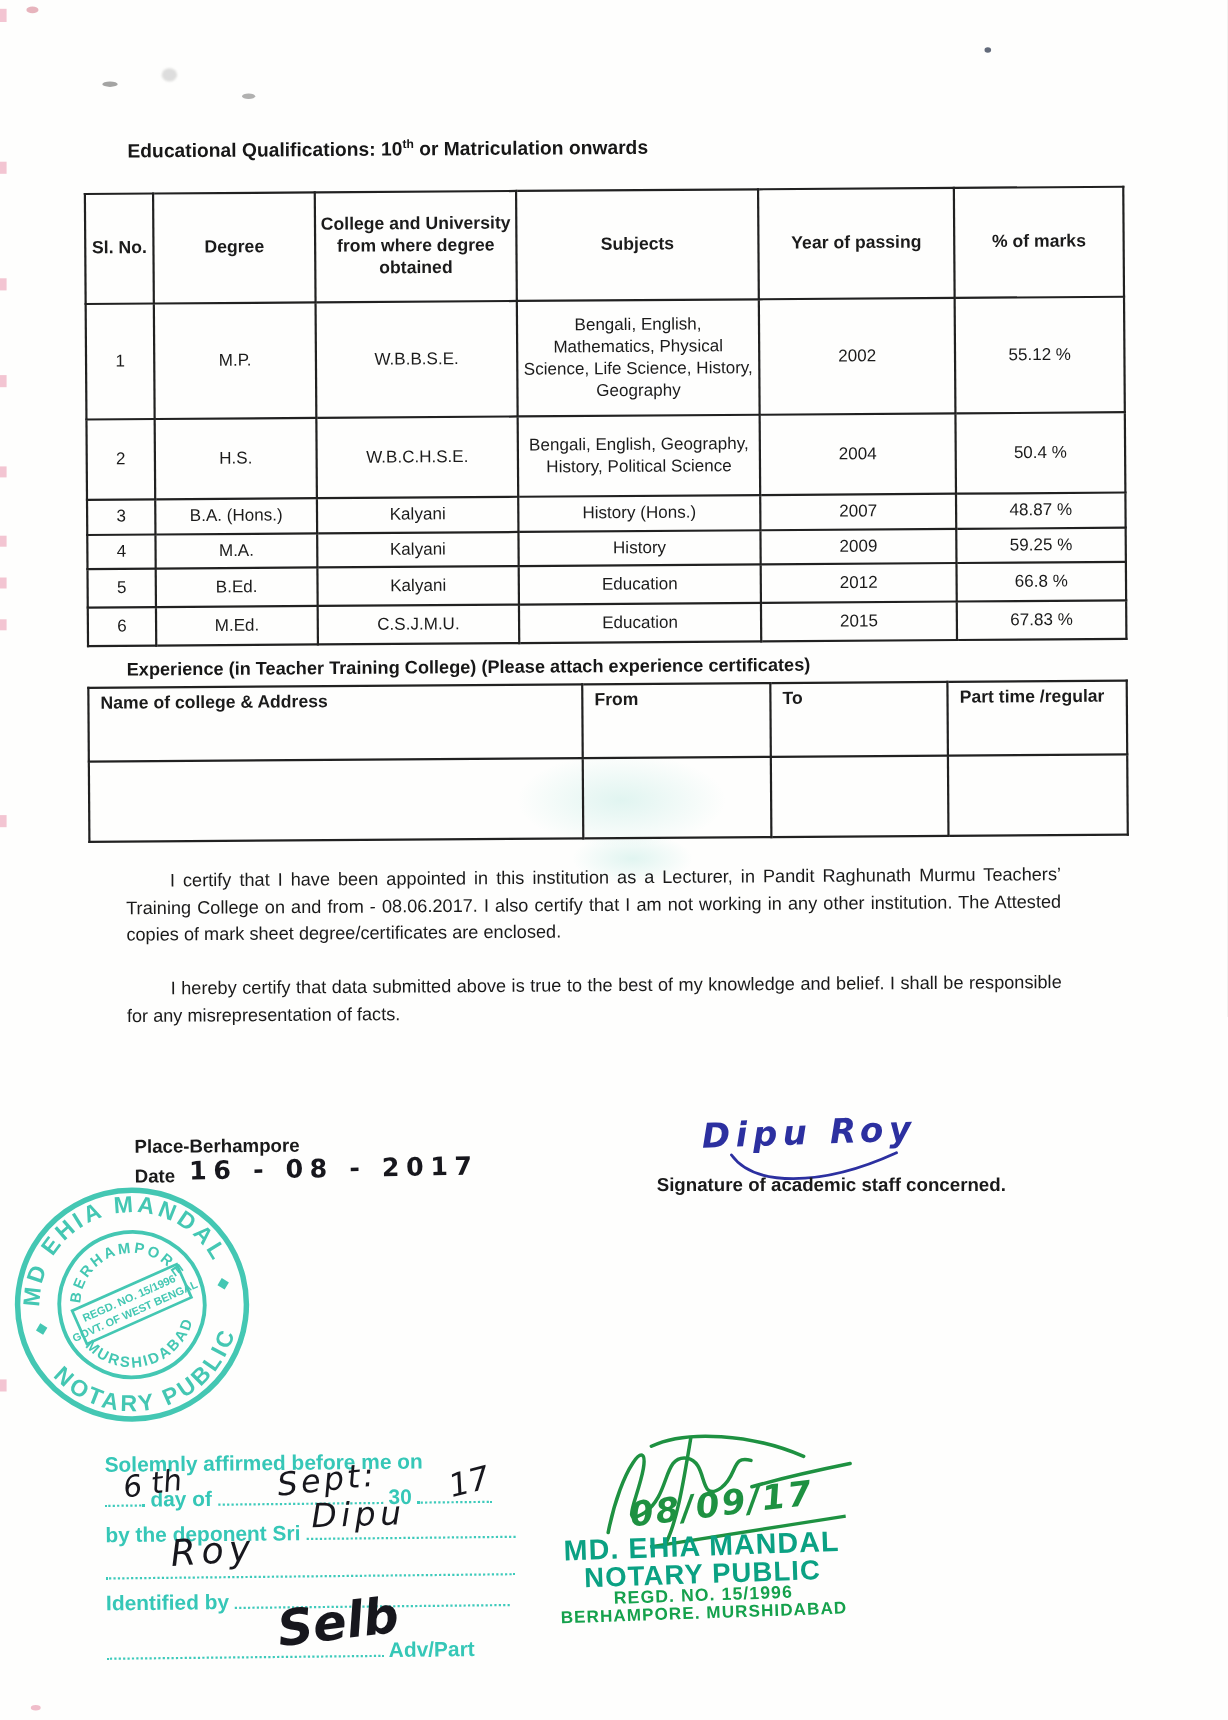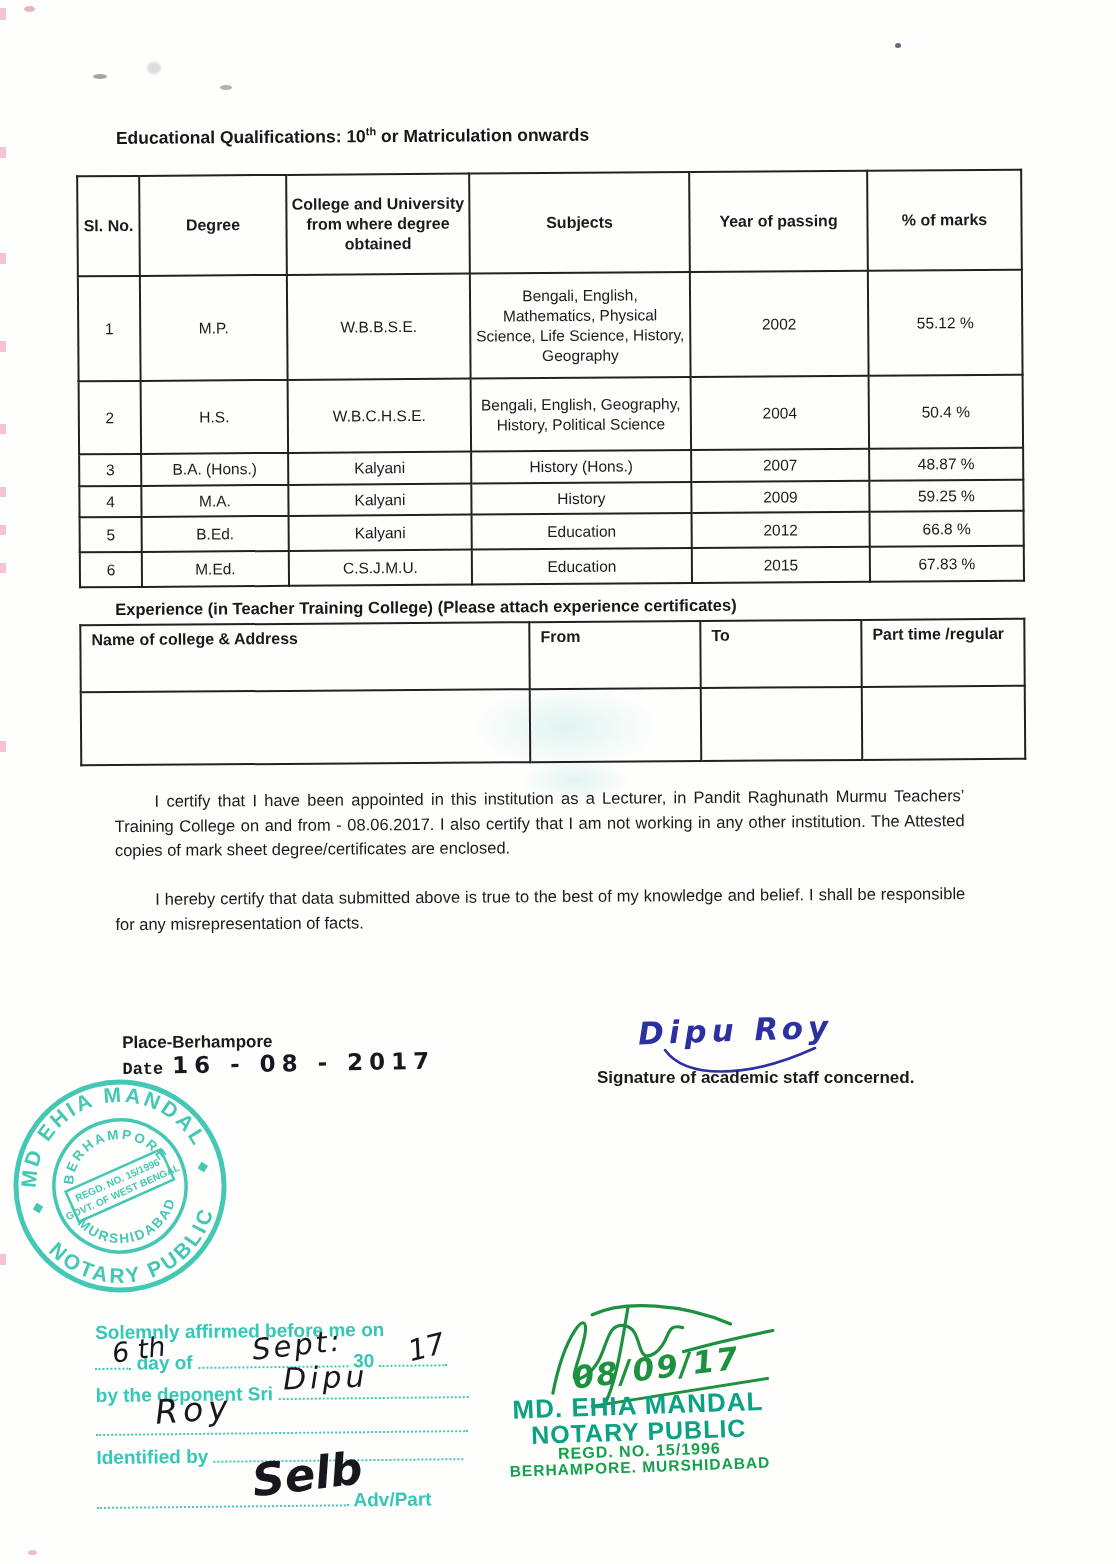--- a/index.html
+++ b/index.html
@@ -170,21 +170,21 @@
         <td></td>
         <td></td>
       </tr>
     </tbody>
       </table>
 
     <div id="para1" class="para">I certify that I have been appointed in this institution as a Lecturer, in Pandit Raghunath Murmu Teachers’ Training College on and from - 08.06.2017. I also certify  that I am not working in any other institution. The Attested copies of mark sheet degree/certificates are enclosed.</div>
     <div id="para2" class="para">I hereby certify that data submitted above is true to the best of my knowledge and belief. I shall be responsible for any misrepresentation of facts.</div>
 
     <div class="plain" style="left:118px;top:1030px;">Place-Berhampore</div>
-    <div class="plain" style="left:118px;top:1057px;font-family:Liberation Mono, monospace;">Date</div>
+    <div class="plain" style="left:118px;top:1057px;">Date</div>
   </div>
 
   <div class="hw" style="left:172px;top:1050px;font-size:23px;letter-spacing:6px;font-weight:bold;transform:rotate(-1deg);font-style:normal;">16 - 08 - 2017</div>
 
   <div class="hw hw-blue" style="left:638px;top:1012px;font-size:31px;letter-spacing:5px;font-weight:bold;transform:rotate(-2deg);">Dipu Roy</div>
   <svg style="position:absolute;left:655px;top:1038px;" width="170" height="45">
     <path d="M10,12 C30,40 90,42 160,10" stroke="#2c30a0" stroke-width="2.6" fill="none" stroke-linecap="round"></path>
   </svg>
   <div class="sig-caption">Signature of academic staff concerned.</div>
 

